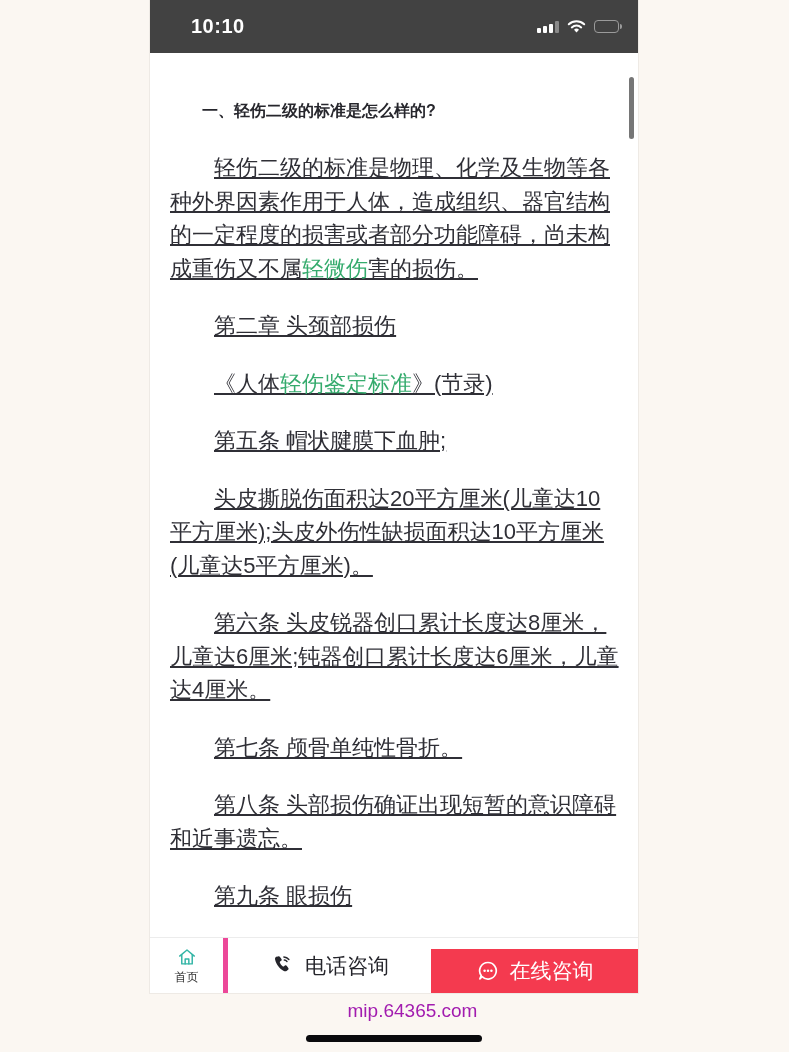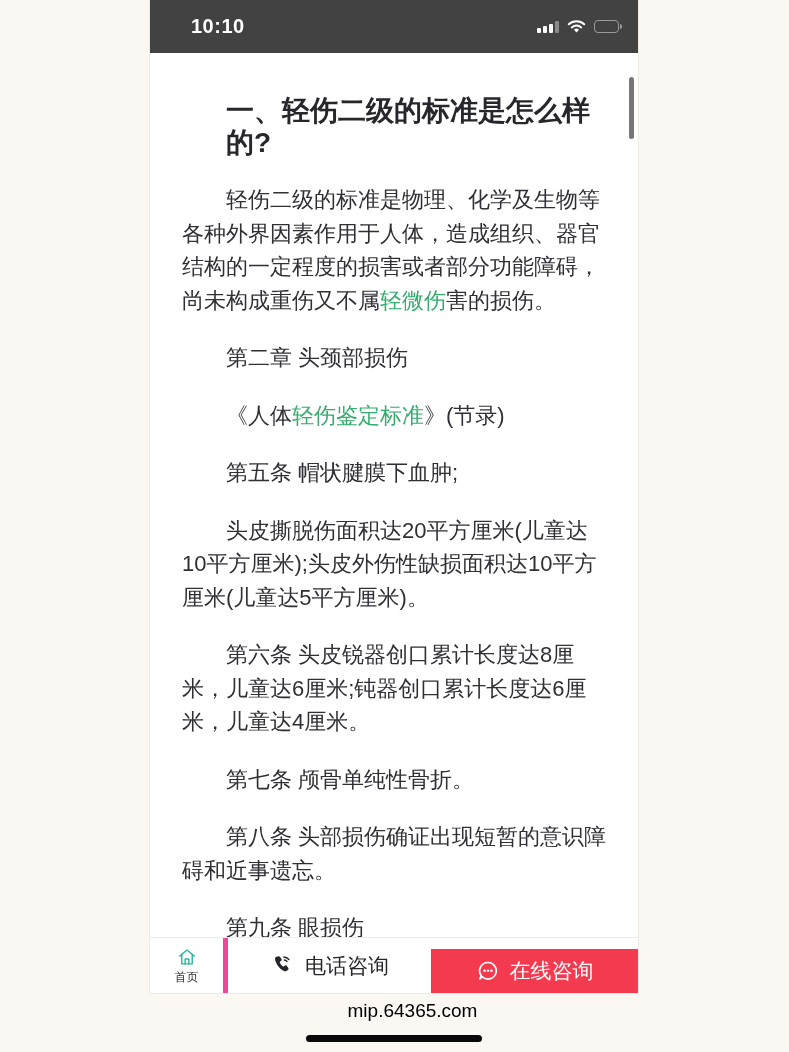--- a/index.html
+++ b/index.html
@@ -31,26 +31,27 @@
   .battery .shell { width:25px; height:13px; border:1px solid #9b9b9b; border-radius:4px; padding:1.5px; }
   .battery .fill { width:70%; height:100%; background:#ffffff; border-radius:2px; }
   .battery .nub { width:2px; height:5px; background:#9b9b9b; border-radius:0 2px 2px 0; margin-left:1px; }
   
   .article {
     padding:0 17px 0 20px;
     color:#2f2f36;
   }
   .article h2 {
     margin:42px 0 24px; padding-left:2em;
-    font-size:28px; line-height:32px; font-weight:bold; color:#26262c;
+    font-size:16px; line-height:32px; font-weight:bold; color:#26262c;
   }
   .article p {
-    margin:24px 12px;
+    margin:24px 0;
     font-size:22px; line-height:33.5px;
     text-indent:2em;
+    text-decoration:underline;
   }
   .green-link { color:#35ab6d; cursor:pointer; }
   
   .scroll-thumb {
     position:absolute; left:479px; top:77px; width:5px; height:62px;
     background:#767676; border-radius:3px;
   }
   
   .navbar {
     position:absolute; left:0; bottom:0; width:100%; height:56px;
@@ -67,21 +68,21 @@
     color:#25252b; font-size:21px; cursor:pointer;
   }
   .nav-online {
     width:207px; background:#f43a4f; color:#ffffff;
     display:flex; align-items:center; justify-content:center; gap:10px;
     font-size:21px; cursor:pointer;margin-top:11px;
   }
   
   .site-url {
     position:absolute; left:0; top:1000px; width:100%;
-    text-align:center; font-size:19px; color:#000000;padding-left:36px;
+    text-align:center; font-size:19px; color:#a21caf;padding-left:36px;
   }
   .home-indicator {
     position:absolute; left:306px; top:1035px; width:176px; height:7px;
     border-radius:4px; background:#0a0a0d;
   }
   svg { display:block; }
 </style>
 </head>
 <body>
 

